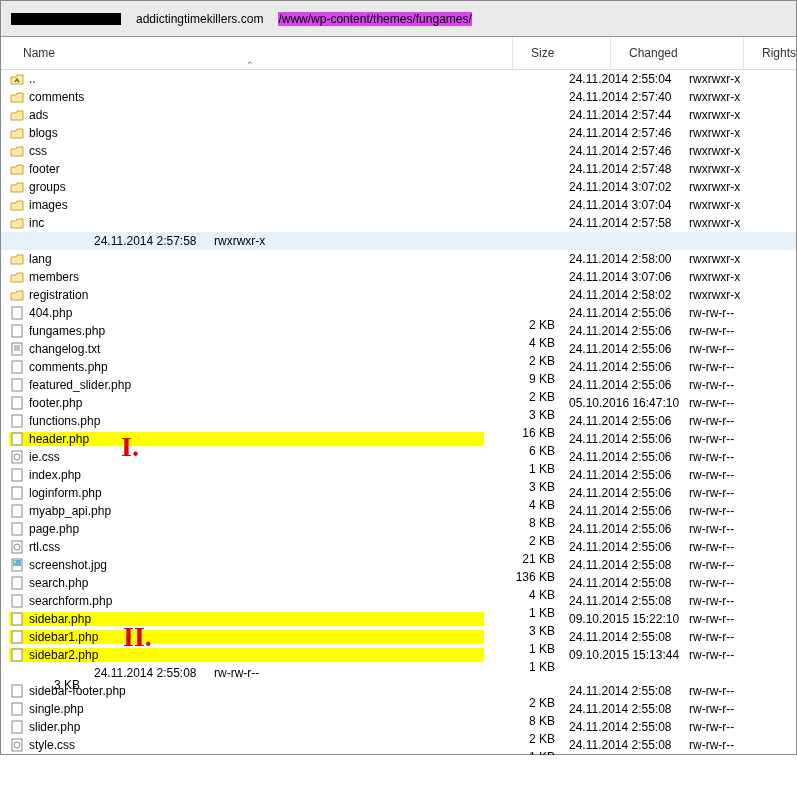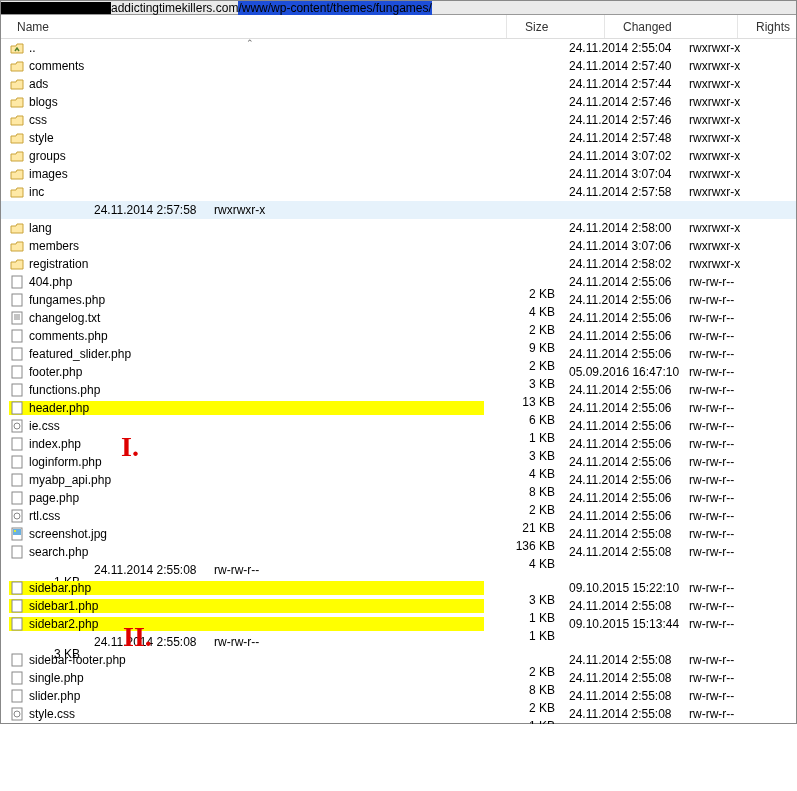--- a/index.html
+++ b/index.html
@@ -1,23 +1,23 @@
 <!DOCTYPE html>
 <html><head>
 <meta charset="utf-8">
 <style>
   * { box-sizing: border-box; margin: 0; padding: 0; }
   body { font-family: "Segoe UI", Tahoma, sans-serif; font-size: 12px; background: #fff; }
   .window { width: 797px; border: 1px solid #888; }
-  .path-bar { background: #eaeaea; border-bottom: 1px solid #999; padding: 3px 0; height: 14px; display: flex; align-items: center; }
+  .path-bar { background: #eaeaea; border-bottom: 1px solid #999; padding: 3px 10px; height: 36px; display: flex; align-items: center; gap: 15px; }
   .redact { background: #000; width: 110px; height: 12px; display: inline-block; }
   .path-txt { display: inline-block; }
-  .path-hl { background: #1d4ed8; }
+  .path-hl { background: #d946ef; }
   .sort-arrow { position:absolute; left: 245px; top: 23px; color:#666; font-size:9px; }
-  .headers { display: flex; background: #fff; border-bottom: 1px solid #ddd; height: 24px; align-items: center; padding-left: 10px; position:relative; }
+  .headers { display: flex; background: #fff; border-bottom: 1px solid #ddd; height: 33px; align-items: center; padding-left: 16px; position:relative; }
   .headers div { color: #333; font-weight: normal; padding: 3px 6px; }
   .col-name { flex: 0 0 495px; }
   .col-size { flex: 0 0 85px; text-align: left; padding-right: 14px; }
   .col-chg  { flex: 0 0 120px; }
   .col-rts  { flex: 0 0 70px; }
   .hsep { border-left: 1px solid #e5e5e5; height: 100%; }
   .list { }
   .row { display: flex; align-items: center; height: 18px; padding-left: 8px; }
   .row.selected { background: #e6f2fb; }
   .row.hl .nm, .row.hl .ic { background: #ffff00; }
@@ -118,21 +118,21 @@
         <div class="ch">24.11.2014 2:57:46</div>
         <div class="rt">rwxrwxr-x</div>
       </div>
       <div class="row">
         <div class="nm">
           <span class="ic">
             <svg width="14" height="12" viewBox="0 0 14 12">
               <path d="M1 4h5l1-2h6v9H1z" fill="#ffe9a6" stroke="#caa33a"></path>
             </svg>
           </span>
-          <span>style</span>
+          <span>footer</span>
         </div>
         <div class="sz"></div>
         <div class="ch">24.11.2014 2:57:48</div>
         <div class="rt">rwxrwxr-x</div>
       </div>
       <div class="row">
         <div class="nm">
           <span class="ic">
             <svg width="14" height="12" viewBox="0 0 14 12">
               <path d="M1 4h5l1-2h6v9H1z" fill="#ffe9a6" stroke="#caa33a"></path>
@@ -285,33 +285,33 @@
       <div class="row">
         <div class="nm">
           <span class="ic">
             <svg width="12" height="14" viewBox="0 0 12 14">
               <rect x="1" y="1" width="10" height="12" fill="#fff" stroke="#888"></rect>
             </svg>
           </span>
           <span>footer.php</span>
         </div>
         <div class="sz">3 KB</div>
-        <div class="ch">05.09.2016 16:47:10</div>
+        <div class="ch">05.10.2016 16:47:10</div>
         <div class="rt">rw-rw-r--</div>
       </div>
       <div class="row">
         <div class="nm">
           <span class="ic">
             <svg width="12" height="14" viewBox="0 0 12 14">
               <rect x="1" y="1" width="10" height="12" fill="#fff" stroke="#888"></rect>
             </svg>
           </span>
           <span>functions.php</span>
         </div>
-        <div class="sz">13 KB</div>
+        <div class="sz">16 KB</div>
         <div class="ch">24.11.2014 2:55:06</div>
         <div class="rt">rw-rw-r--</div>
       </div>
       <div class="row hl">
         <div class="nm">
           <span class="ic">
             <svg width="12" height="14" viewBox="0 0 12 14">
               <rect x="1" y="1" width="10" height="12" fill="#fff" stroke="#888"></rect>
             </svg>
           </span>
@@ -423,20 +423,28 @@
               <rect x="1" y="1" width="10" height="12" fill="#fff" stroke="#888"></rect>
             </svg>
           </span>
           <span>search.php</span>
         </div>
         <div class="sz">4 KB</div>
         <div class="ch">24.11.2014 2:55:08</div>
         <div class="rt">rw-rw-r--</div>
       </div>
       <div class="row">
+        <div class="nm">
+          <span class="ic">
+            <svg width="12" height="14" viewBox="0 0 12 14">
+              <rect x="1" y="1" width="10" height="12" fill="#fff" stroke="#888"></rect>
+            </svg>
+          </span>
+          <span>searchform.php</span>
+        </div>
         <div class="sz">1 KB</div>
         <div class="ch">24.11.2014 2:55:08</div>
         <div class="rt">rw-rw-r--</div>
       </div>
       <div class="row hl">
         <div class="nm">
           <span class="ic">
             <svg width="12" height="14" viewBox="0 0 12 14">
               <rect x="1" y="1" width="10" height="12" fill="#fff" stroke="#888"></rect>
             </svg>

